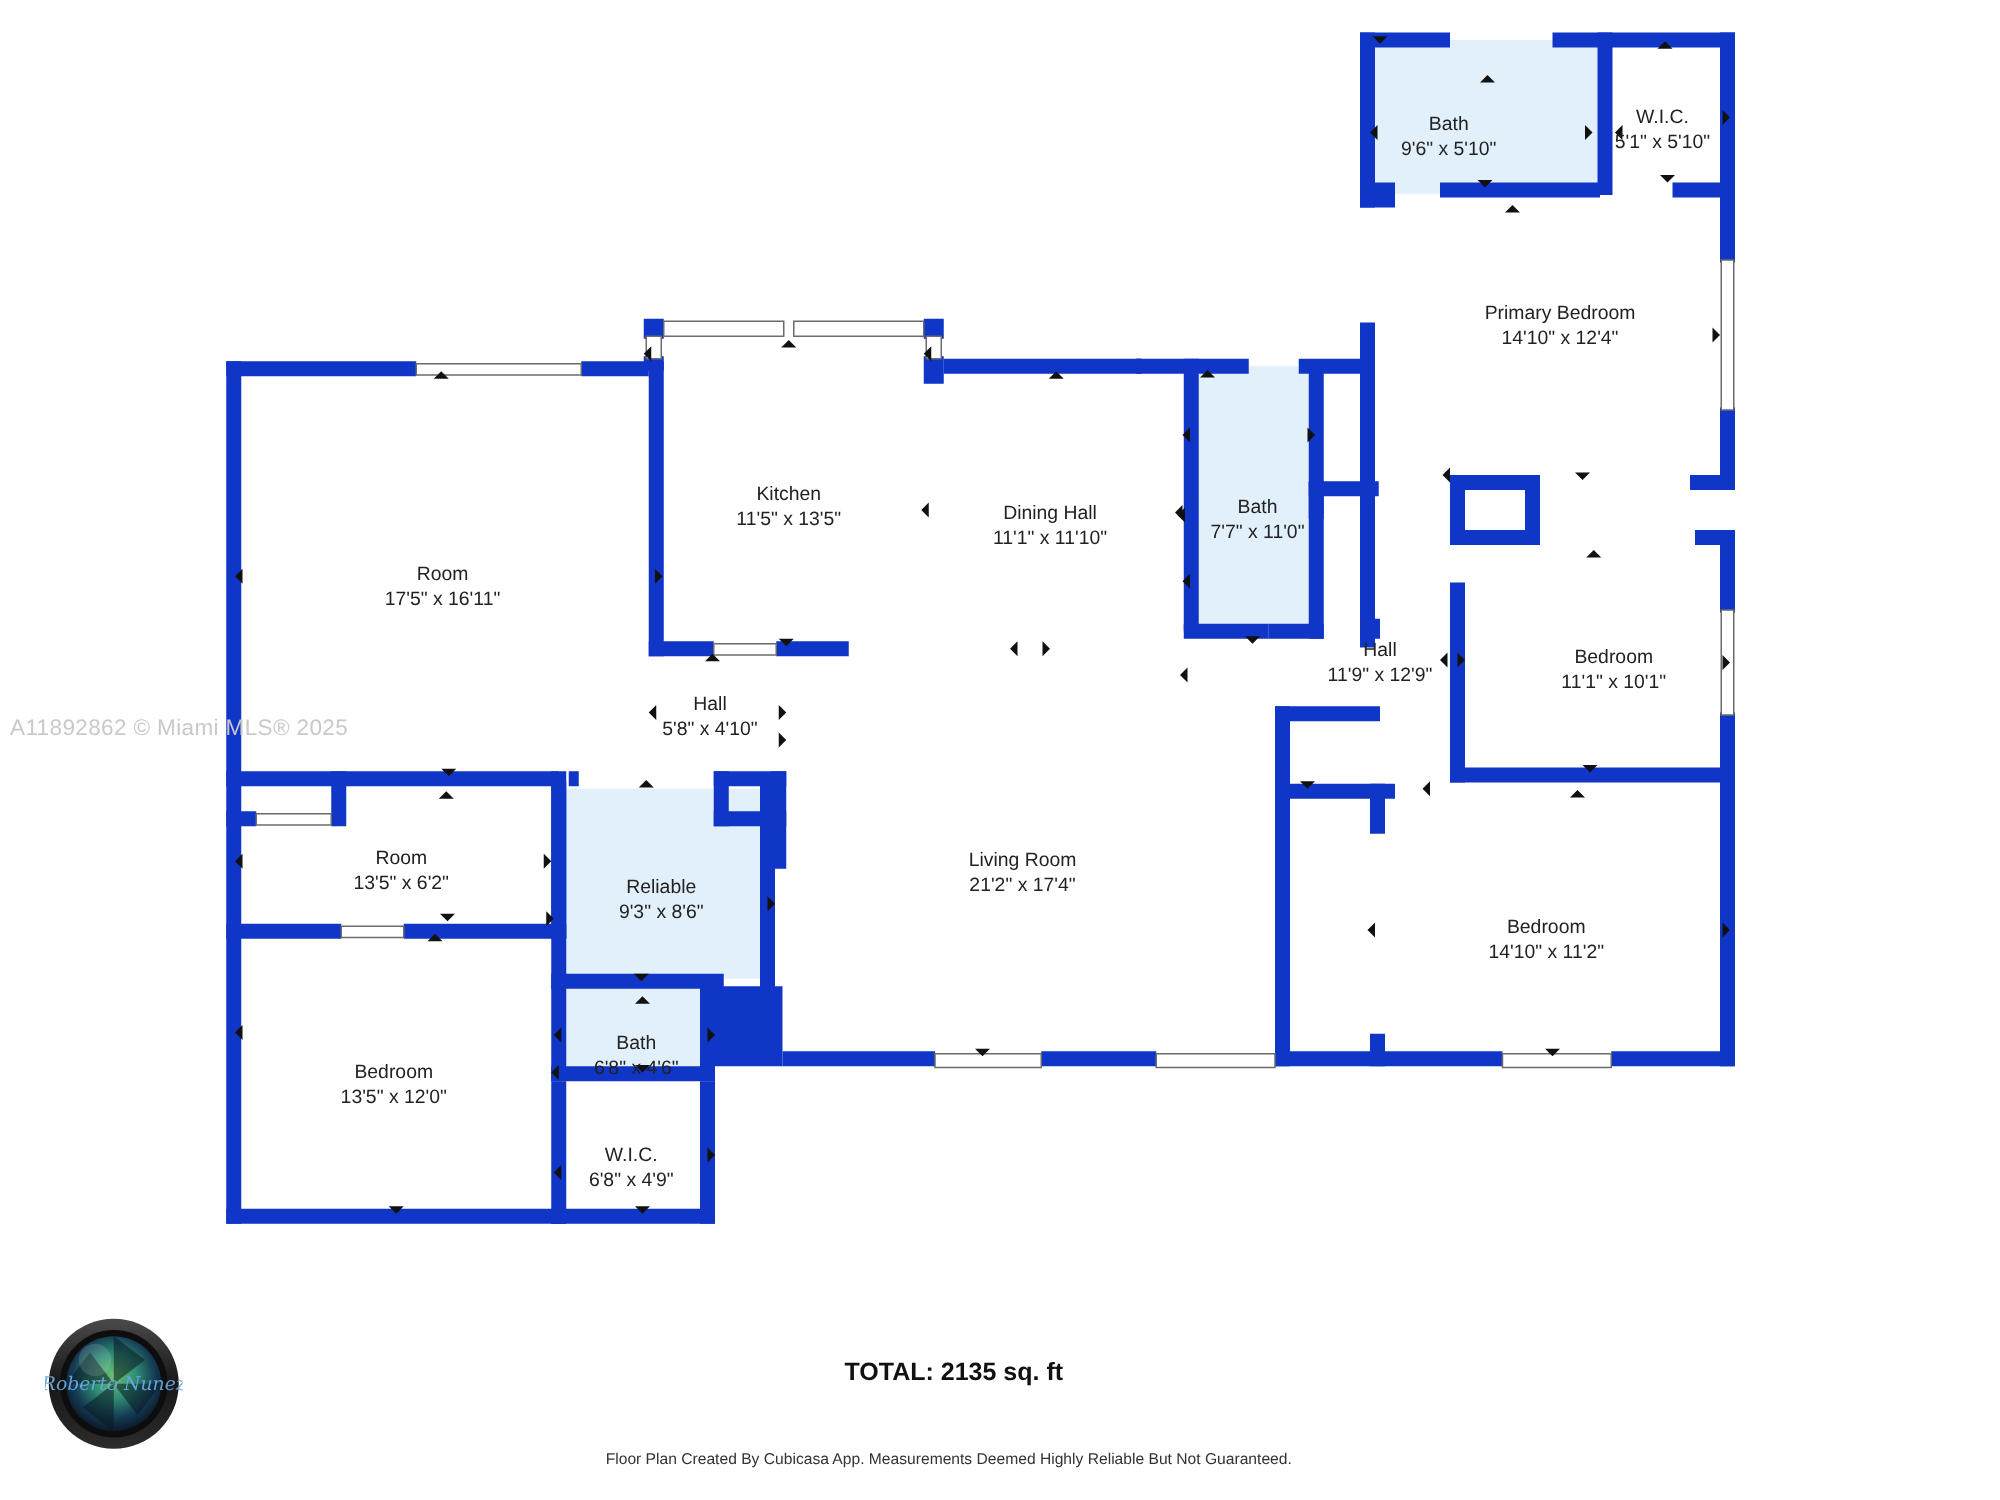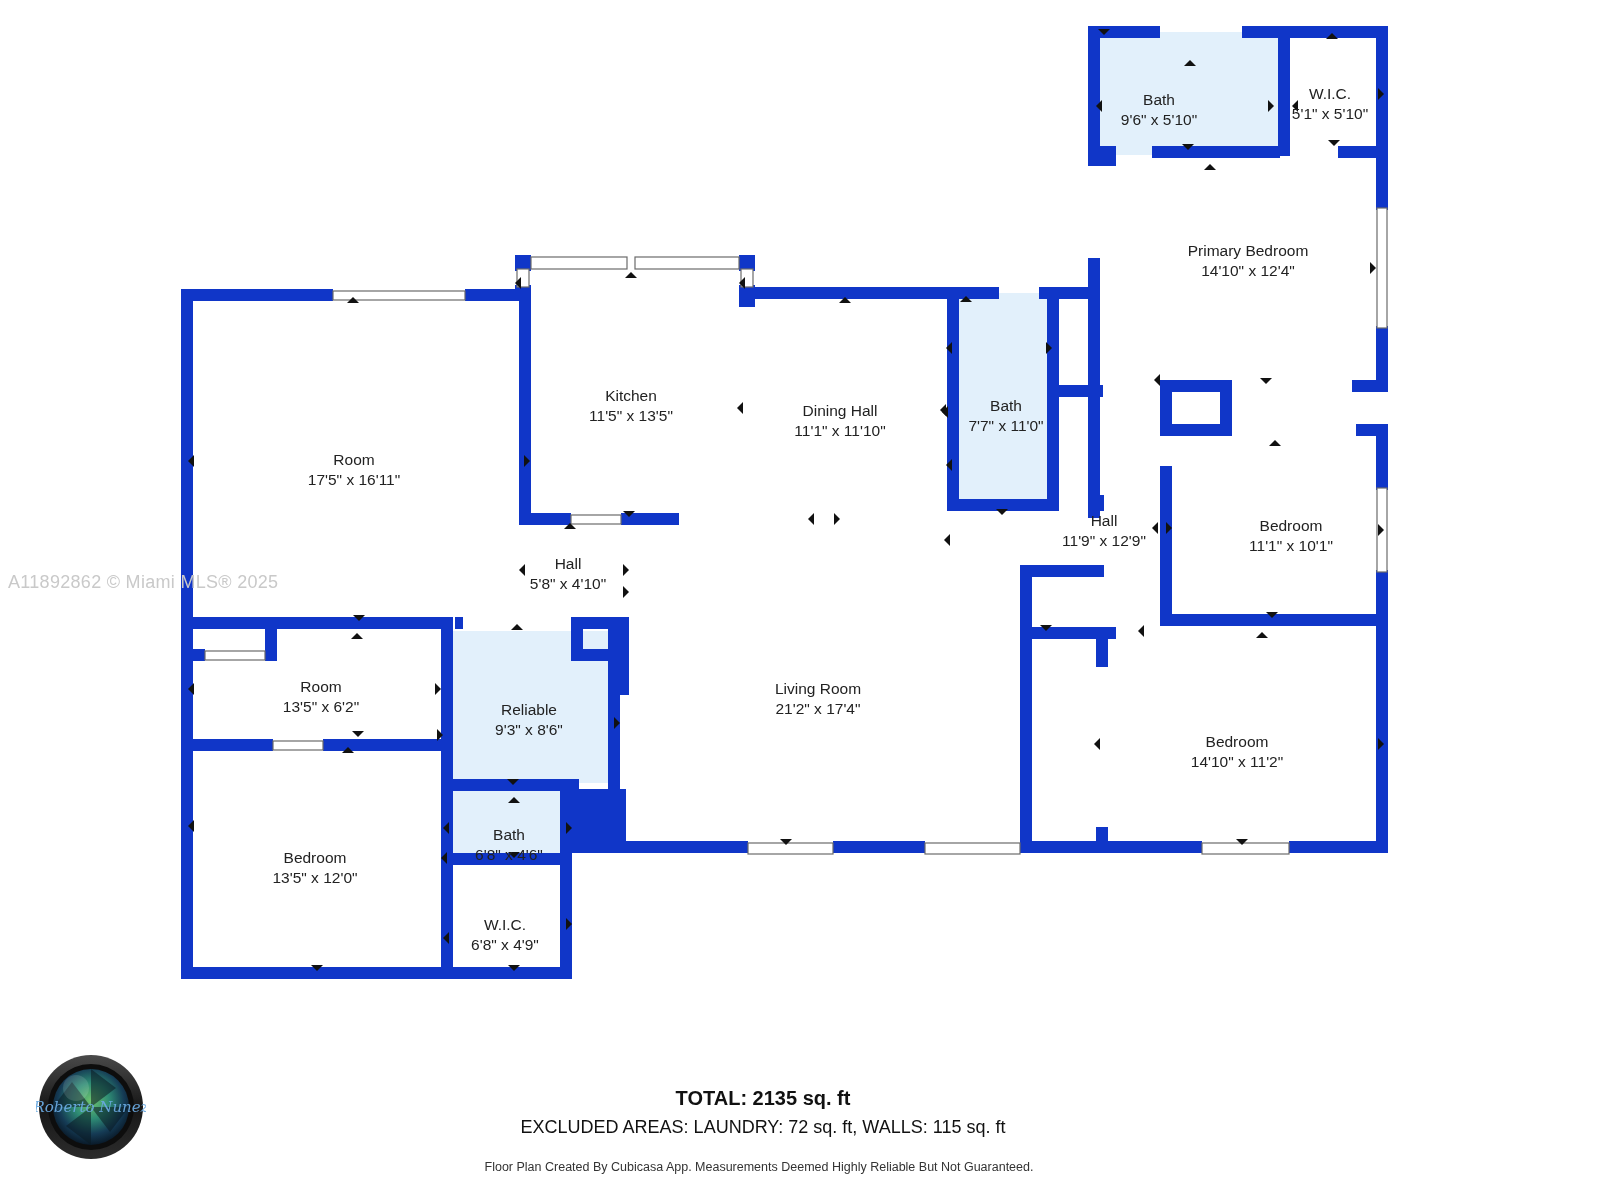--- a/index.html
+++ b/index.html
@@ -328,16 +328,15 @@
     <path d="M93 55 L74 80 L55 55 Z"></path>
     <path d="M55 93 L30 74 L55 55 Z"></path>
     <path d="M17 55 L36 30 L55 55 Z"></path>
   </g>
   <circle cx="40" cy="36" r="13" fill="#ffffff" opacity="0.13"></circle>
   <text x="55" y="60" text-anchor="middle" font-family="DejaVu Serif, serif" font-style="italic" font-size="15" fill="#6aa9e0" opacity="0.95">Roberto Nunez</text>
 </svg>
 
 <div id="summary">
   <div class="total">TOTAL: 2135 sq. ft</div>
-  <div class="ex">EXCLUDED AREAS: LAUNDRY: 72 sq. ft, WALLS: 115 sq. ft</div>
 </div>
 
 <div id="disclaimer">Floor Plan Created By Cubicasa App. Measurements Deemed Highly Reliable But Not Guaranteed.</div>
 
 </body></html>

